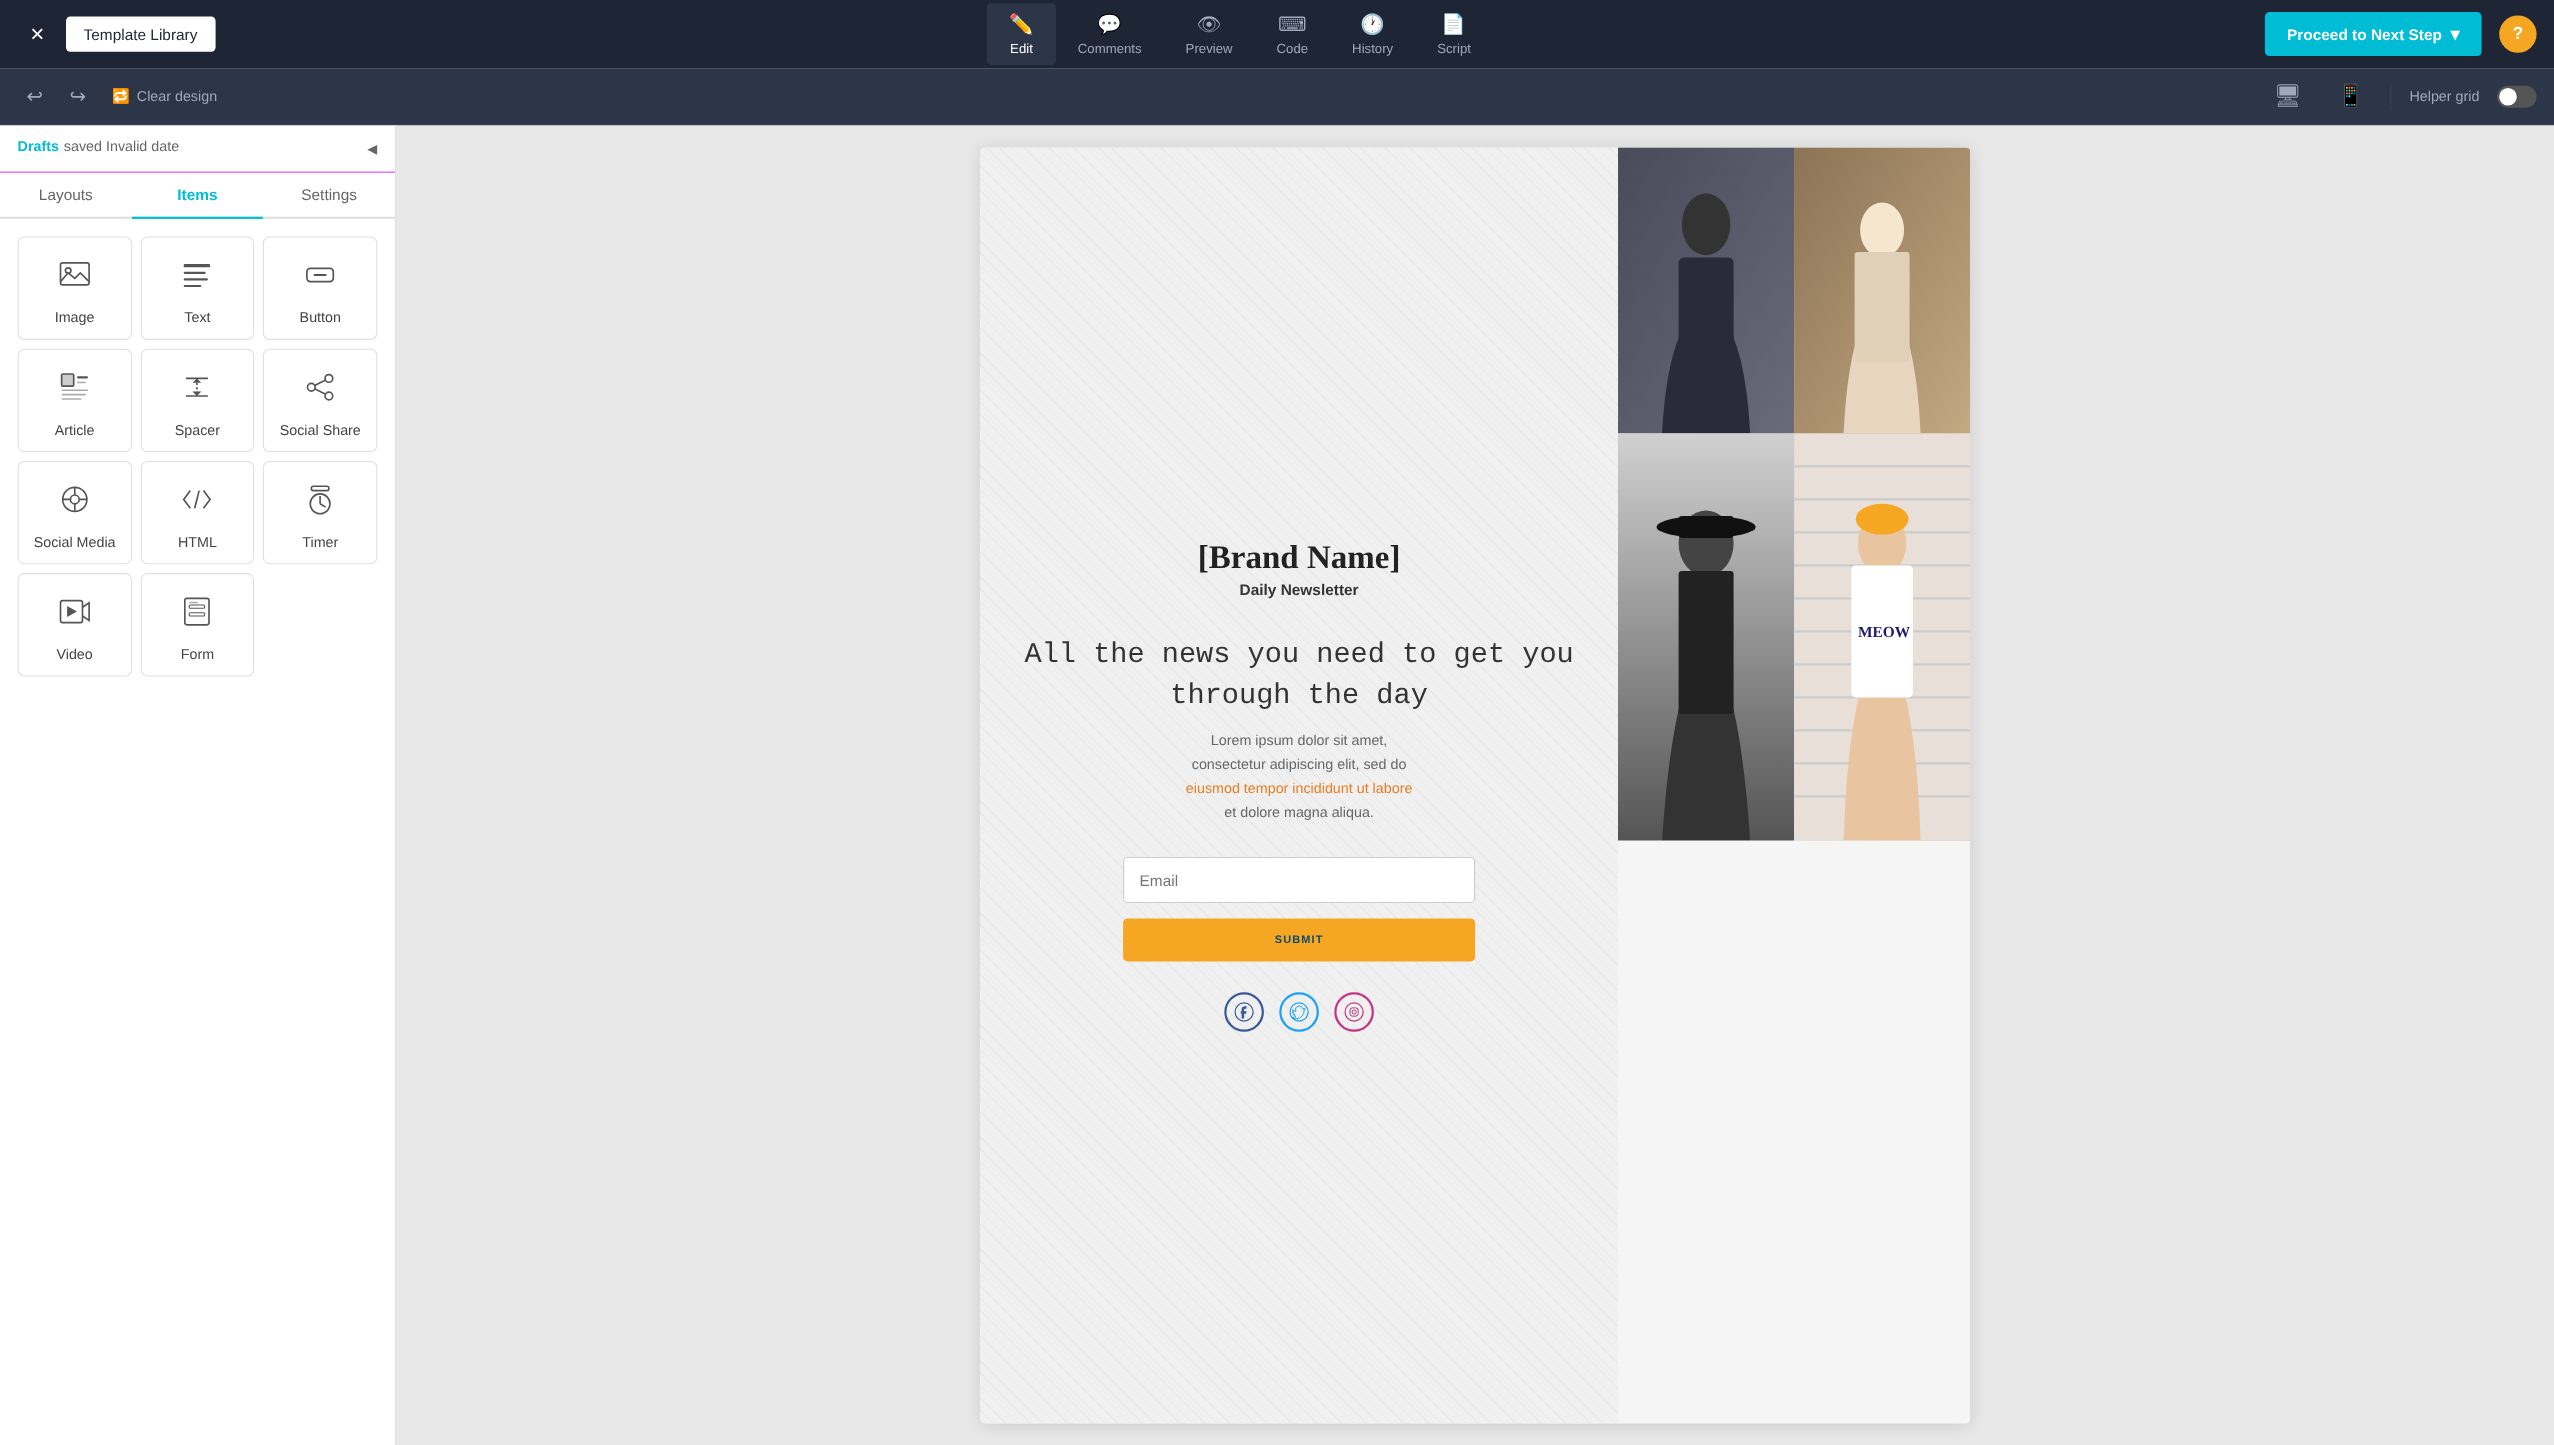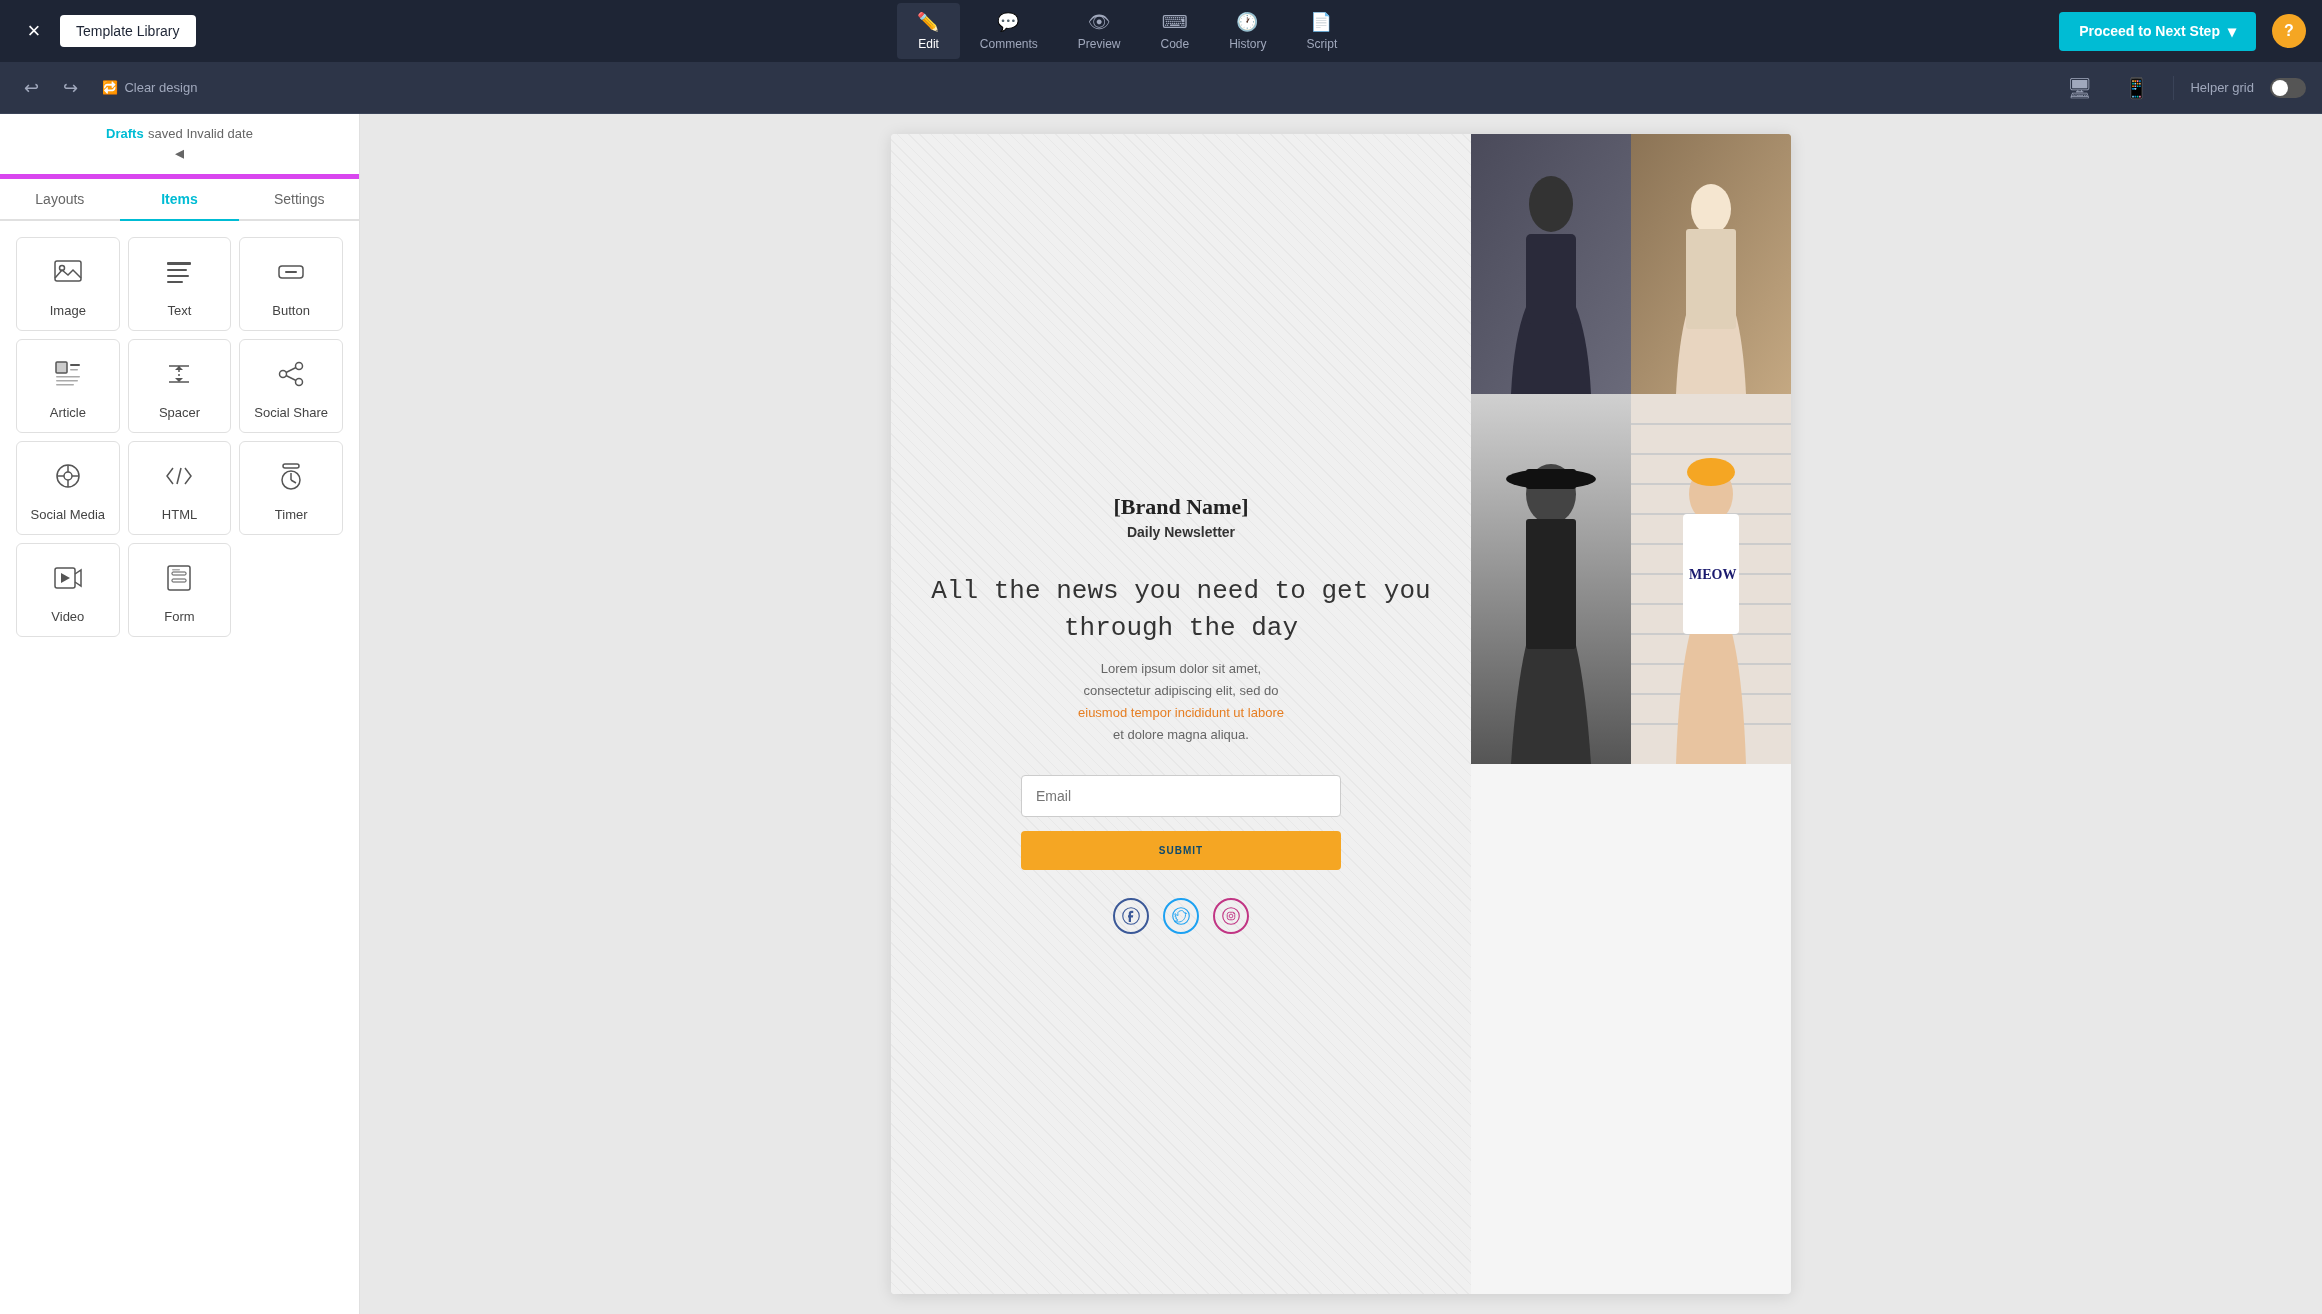--- a/index.html
+++ b/index.html
@@ -69,22 +69,22 @@
 
     
     .main-layout { display: flex; height: calc(100vh - 114px); }
 
     
     .sidebar {
       width: 360px; min-width: 360px; background: #fff;
       border-right: 1px solid #e0e0e0; display: flex; flex-direction: column;
     }
     .sidebar-header {
-      display: flex; align-items: center; justify-content: space-between;
-      padding: 10px 16px; border-bottom: 5px solid #d946ef; flex-direction: column;
+      display: flex; justify-content: space-between;
+      padding: 10px 16px; border-bottom: 1px solid #d946ef;
     }
     .drafts-text { color: #00bcd4; font-size: 13px; font-weight: 600; }
     .saved-text { color: #666; font-size: 13px; }
     .collapse-btn { background: transparent; border: none; color: #666; cursor: pointer; font-size: 18px; }
 
     
     .sidebar-tabs { display: flex; border-bottom: 2px solid #e0e0e0; }
     .sidebar-tab {
       flex: 1; text-align: center; padding: 12px 0; font-size: 14px;
       color: #666; cursor: pointer; border-bottom: 2px solid transparent;
@@ -121,21 +121,21 @@
       display: flex; height: 100%;
     }
     .email-left {
       flex: 1; background: #f0f0f0; display: flex; flex-direction: column;
       align-items: center; justify-content: center; padding: 48px 40px;
       background-image: repeating-linear-gradient(
         45deg, #e8e8e8 0px, #e8e8e8 1px, transparent 1px, transparent 8px
       );
     }
     .brand-name {
-      font-size: 22px; font-weight: 700; font-family: Georgia, serif; color: #222;
+      font-size: 30px; font-weight: 700; font-family: Georgia, serif; color: #222;
       margin-bottom: 4px; text-align: center;
     }
     .newsletter-title {
       font-size: 14px; font-weight: 700; color: #333; text-align: center; margin-bottom: 33px;
     }
     .headline {
       font-size: 26px; font-family: Liberation Mono, monospace; color: #333; text-align: center;
       line-height: 1.4; 
     }
     .body-text {

